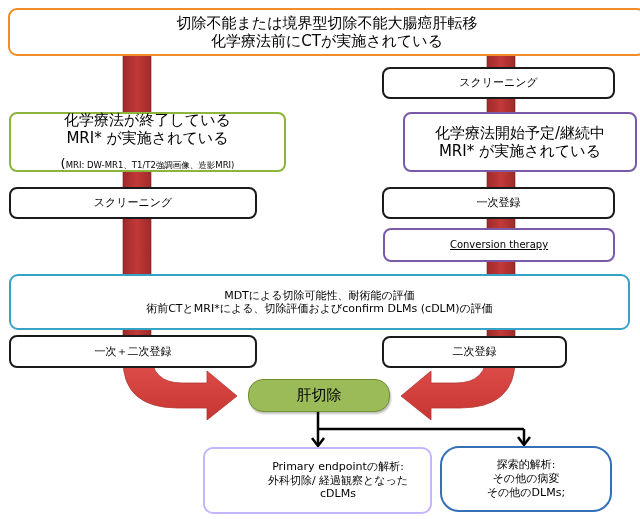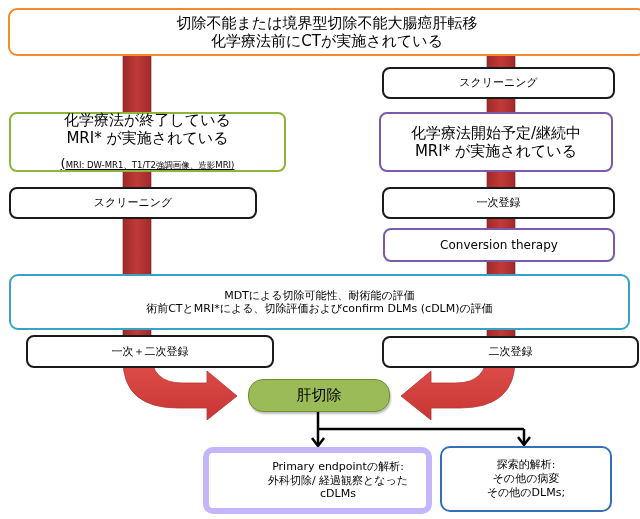--- a/index.html
+++ b/index.html
@@ -6,26 +6,26 @@
     body { width: 640px; height: 519px; position: relative; overflow: hidden;
            font-family: "DejaVu Sans", "Liberation Sans", sans-serif; color: #000; }
     .box { position: absolute; box-sizing: border-box; background: #fff;
            display: flex; flex-direction: column; align-items: center; justify-content: center;
            text-align: center; line-height: 1.22; border-radius: 8px; }
     .orange { border: 2px solid #f28c28; }
     .green  { border: 2px solid #8db53c; }
     .purple { border: 2px solid #7a5aa8; }
     .black  { border: 2px solid #1a1a1a; }
     .cyan   { border: 2px solid #36a3c6; }
-    .red    { border: 6px solid #c4b5fd; padding-left: 41px; }
+    .red    { border: 2px solid #c4b5fd; padding-left: 41px; }
     .blue   { border: 2px solid #3470b8; }
     .fs16 { font-size: 15px; }
     .fs15 { font-size: 11px; }
-    .fs13 { font-size: 12px; }
-    .small { font-size: 8.5px; margin-top: 10px; text-decoration: underline; }
+    .fs13 { font-size: 10px; text-decoration: underline; }
+    .small { font-size: 8.5px; margin-top: 10px; }
     .small .paren { font-size: 13px; }
     .liver { background: #9bbb59; border: 1.5px solid #6f8f33; border-radius: 15px;
              font-size: 15px; box-shadow: 1px 2px 2px rgba(0,0,0,0.25); }
     svg.layer { position: absolute; left: 0; top: 0; }
   </style>
 </head>
 <body>
 
 <svg class="layer" width="640" height="519">
   <defs>
@@ -65,21 +65,21 @@
 </div>
 
 <div class="box green fs16" style="left:9px; top:112px; width:277px; height:60px; line-height:1.15;">
   <div>化学療法が終了している</div>
   <div>MRI* が実施されている</div>
   <div class="small">
     <span class="paren">(</span><span>MRI: DW-MR1、T1/T2強調画像、造影MRI)</span>
   </div>
 </div>
 
-<div class="box purple fs16" style="left:379px; top:112px; width:234px; height:60px;">
+<div class="box purple fs16" style="left:403px; top:112px; width:234px; height:60px;">
   <div>化学療法開始予定/継続中</div>
   <div>MRI* が実施されている</div>
 </div>
 
 <div class="box black fs15" style="left:9px; top:187px; width:248px; height:32px;">
   <div>スクリーニング</div>
 </div>
 
 <div class="box black fs15" style="left:382px; top:187px; width:233px; height:32px;">
   <div>一次登録</div>
@@ -87,35 +87,35 @@
 
 <div class="box purple fs13" style="left:383px; top:228px; width:232px; height:34px;">
   <div>Conversion therapy</div>
 </div>
 
 <div class="box cyan fs15" style="left:9px; top:274px; width:621px; height:56px; border-radius:9px;">
   <div>MDTによる切除可能性、耐術能の評価</div>
   <div>術前CTとMRI*による、切除評価およびconfirm DLMs (cDLM)の評価</div>
 </div>
 
-<div class="box black fs15" style="left:26px; top:335px; width:248px; height:33px;">
+<div class="box black fs15" style="left:9px; top:335px; width:248px; height:33px;">
   <div>一次＋二次登録</div>
 </div>
 
-<div class="box black fs15" style="left:382px; top:336px; width:257px; height:32px;">
+<div class="box black fs15" style="left:382px; top:336px; width:185px; height:32px;">
   <div>二次登録</div>
 </div>
 
 <div class="box liver" style="left:248px; top:379px; width:142px; height:33px;">
   <div>肝切除</div>
 </div>
 
 <div class="box red fs15" style="left:203px; top:447px; width:229px; height:67px; border-radius:10px; line-height:1.25;">
   <div>Primary endpointの解析:</div>
   <div>外科切除/ 経過観察となった</div>
   <div>cDLMs</div>
 </div>
 
-<div class="box blue fs15" style="left:440px; top:446px; width:172px; height:66px; border-radius:10px; line-height:1.25;">
+<div class="box blue fs15" style="left:440px; top:446px; width:172px; height:66px; border-radius:19px; line-height:1.25;">
   <div>探索的解析:</div>
   <div>その他の病変</div>
   <div>その他のDLMs;</div>
 </div>
 
 </body></html>

